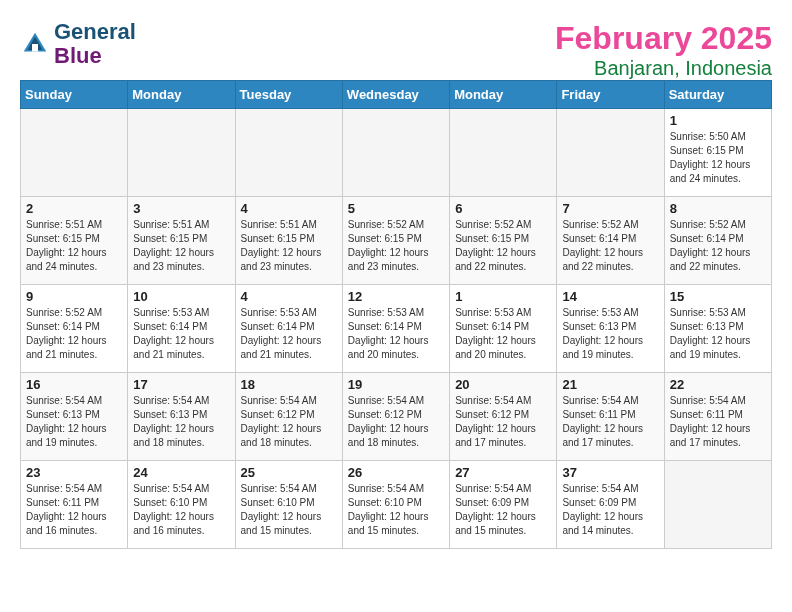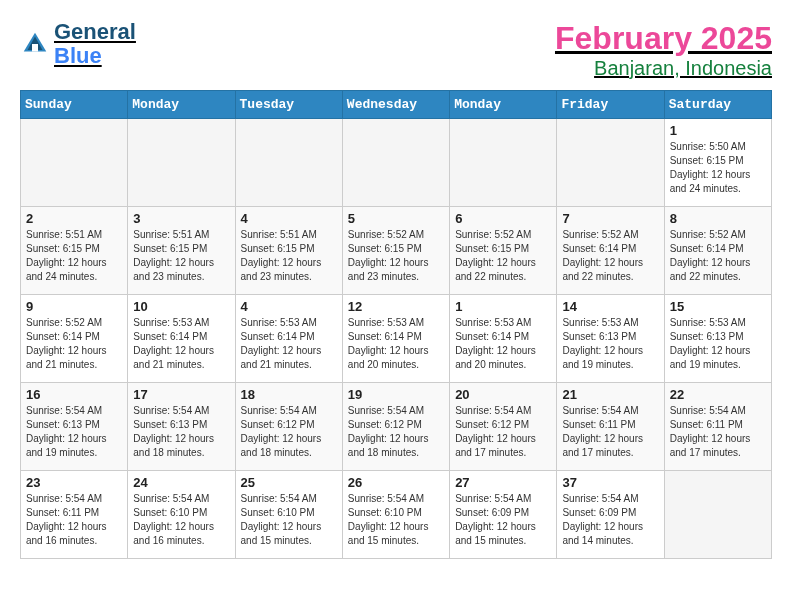--- a/index.html
+++ b/index.html
@@ -7,35 +7,33 @@
       font-family: Arial, sans-serif;
       background: #fff;
       width: 792px;
       min-height: 612px;
       padding: 20px;
     }
     .header {
       display: flex;
       justify-content: space-between;
       align-items: flex-start;
-      margin-bottom: 10px;
-      text-decoration: underline;
     }
     .logo {
       display: flex;
       align-items: center;
     }
     .logo-text {
       font-size: 22px;
       font-weight: bold;
       color: #1a5276;
       line-height: 1.1;
     }
     .logo-text span {
-      color: #3b82f6;
+      color: #701a75;
     }
     .logo-icon {
       width: 30px;
       height: 30px;
       margin-right: 4px;
     }
     .title-block {
       text-align: right;
     }
     .title-block .month-year {
@@ -53,21 +51,20 @@
       table-layout: fixed;
     }
     th {
       background-color: #2e86c1;
       color: #fff;
       font-size: 13px;
       font-weight: bold;
       padding: 6px 4px;
       text-align: left;
       border: 1px solid #2472a4;
-      font-family: Liberation Mono, monospace;
     }
     td {
       border: 1px solid #ccc;
       vertical-align: top;
       padding: 4px 5px;
       height: 88px;
       background: #fff;
     }
     td.empty {
       background: #f5f5f5;

